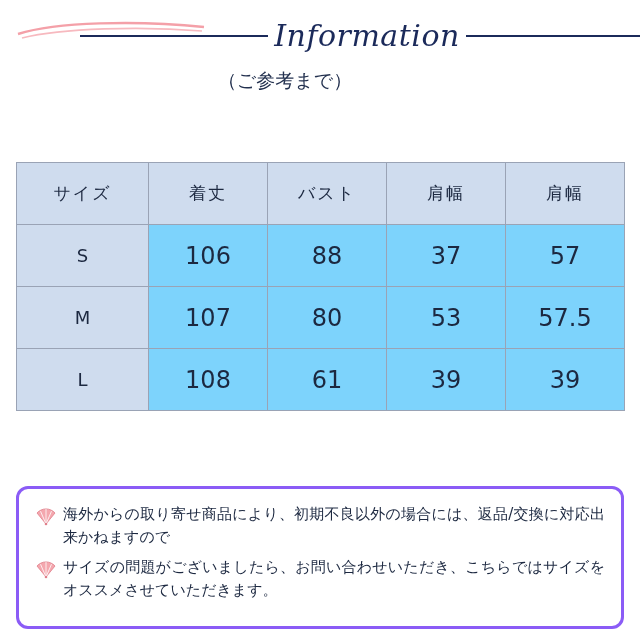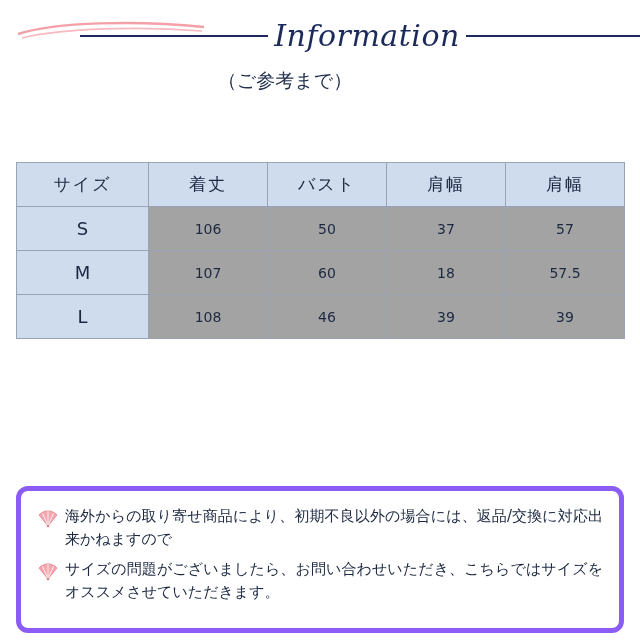--- a/index.html
+++ b/index.html
@@ -84,49 +84,49 @@
   }
   table.size-table th,
   table.size-table td {
     border: 1px solid #9aa3b5;
     height: 43px;
     text-align: center;
     vertical-align: middle;
     font-size: 17px;
     color: #1c2840;
     font-family: "DejaVu Sans", sans-serif;
-    padding: 0;
+    padding: 9px;
   }
   table.size-table thead th {
     background: #cfdcee;
     font-weight: normal;
     letter-spacing: 2px;
   }
   table.size-table tbody td.lbl {
     background: #cfdcee;
     font-size: 18px;
   }
   table.size-table tbody td {
-    background: #a3a3a3;
-    font-size: 14px;
+    background: #7dd3fc;
+    font-size: 24px;
   }
   col.c0 { width: 132px; }
   col.c1 { width: 119px; }
   col.c2 { width: 119px; }
   col.c3 { width: 119px; }
   col.c4 { width: 119px; }
 
   
   .notes {
     position: absolute;
     left: 16px;
     top: 486px;
     width: 608px;
     box-sizing: border-box;
-    border: 5px solid #8b5cf6;
+    border: 3px solid #8b5cf6;
     border-radius: 12px;
     padding: 14px 16px 12px 16px;
     background: #ffffff;
   }
   .note-line {
     display: flex;
     align-items: flex-start;
     margin-bottom: 6px;
   }
   .note-line:last-child { margin-bottom: 12px; }
@@ -178,35 +178,35 @@
           <th>着丈</th>
           <th>バスト</th>
           <th>肩幅</th>
           <th>肩幅</th>
         </tr>
       </thead>
       <tbody>
         <tr>
           <td class="lbl">S</td>
           <td>106</td>
-          <td>50</td>
+          <td>88</td>
           <td>37</td>
           <td>57</td>
         </tr>
         <tr>
           <td class="lbl">M</td>
           <td>107</td>
-          <td>60</td>
-          <td>18</td>
+          <td>80</td>
+          <td>53</td>
           <td>57.5</td>
         </tr>
         <tr>
           <td class="lbl">L</td>
           <td>108</td>
-          <td>46</td>
+          <td>61</td>
           <td>39</td>
           <td>39</td>
         </tr>
       </tbody>
     </table>
   </div>
 
   <div class="notes">
     <div class="note-line">
       <svg class="fan" viewBox="0 0 22 20">

